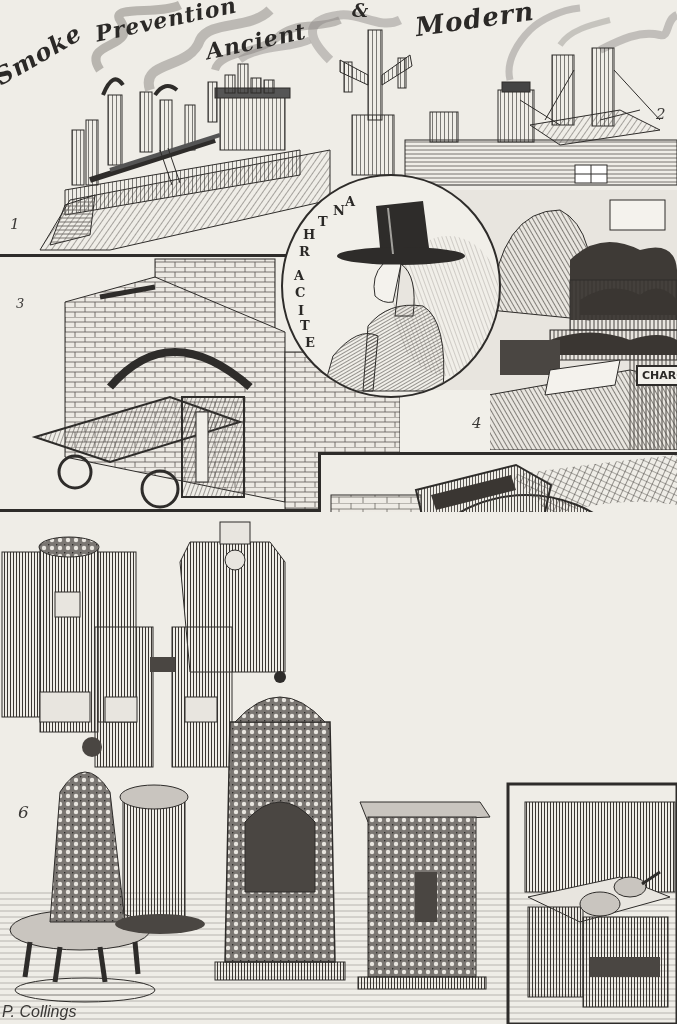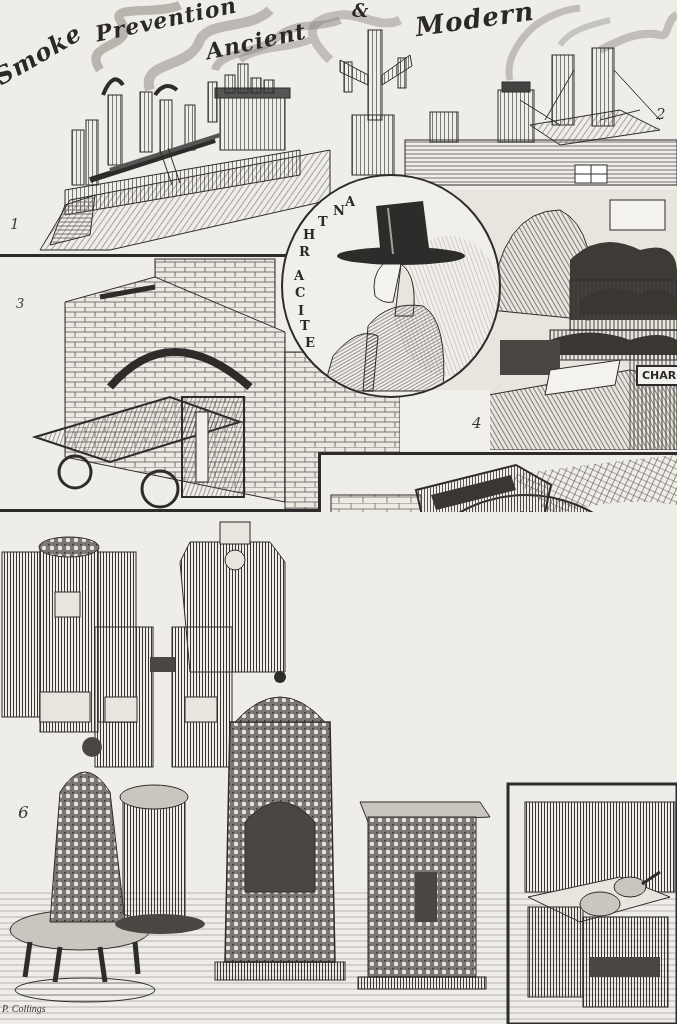--- a/index.html
+++ b/index.html
@@ -5,21 +5,21 @@
   html,body{margin:0;padding:0;background:#f1efe9;}
   body{width:677px;height:1024px;position:relative;overflow:hidden;font-family:"DejaVu Serif",serif;color:#2a2826;}
   .plate{position:absolute;left:0;top:0;width:677px;height:1024px;background:#efede7;}
   .panel{position:absolute;overflow:hidden;}
   .rule{position:absolute;background:#2e2c2a;}
   svg{display:block;}
   .title-word{position:absolute;font-family:"DejaVu Serif",serif;font-weight:bold;color:#2b2927;letter-spacing:1px;font-style:italic;}
   .num{position:absolute;font-family:"DejaVu Serif",serif;font-style:italic;color:#3a3836;font-size:15px;}
   .arc-letter{position:absolute;font-family:"DejaVu Serif",serif;font-size:13px;font-weight:bold;color:#2b2927;}
   .sign{position:absolute;background:#f3f1ec;border:2px solid #2e2c2a;font-family:"DejaVu Sans",sans-serif;font-weight:bold;font-size:11px;padding:2px 4px;color:#2b2927;}
-  .sig{position:absolute;font-family:Liberation Serif, serif;font-style:italic;font-size:10px;color:#3a3836;}
+  .sig{position:absolute;font-family:Liberation Sans, sans-serif;font-style:italic;font-size:16px;color:#3a3836;}
 </style>
 </head>
 <body>
 
 <div class="plate">
 
   <div class="panel" style="left:0;top:0;width:677px;height:255px;">
     <svg width="677" height="255">
       <defs>
         <pattern id="hatch" width="4" height="4" patternUnits="userSpaceOnUse" patternTransform="rotate(0)">

